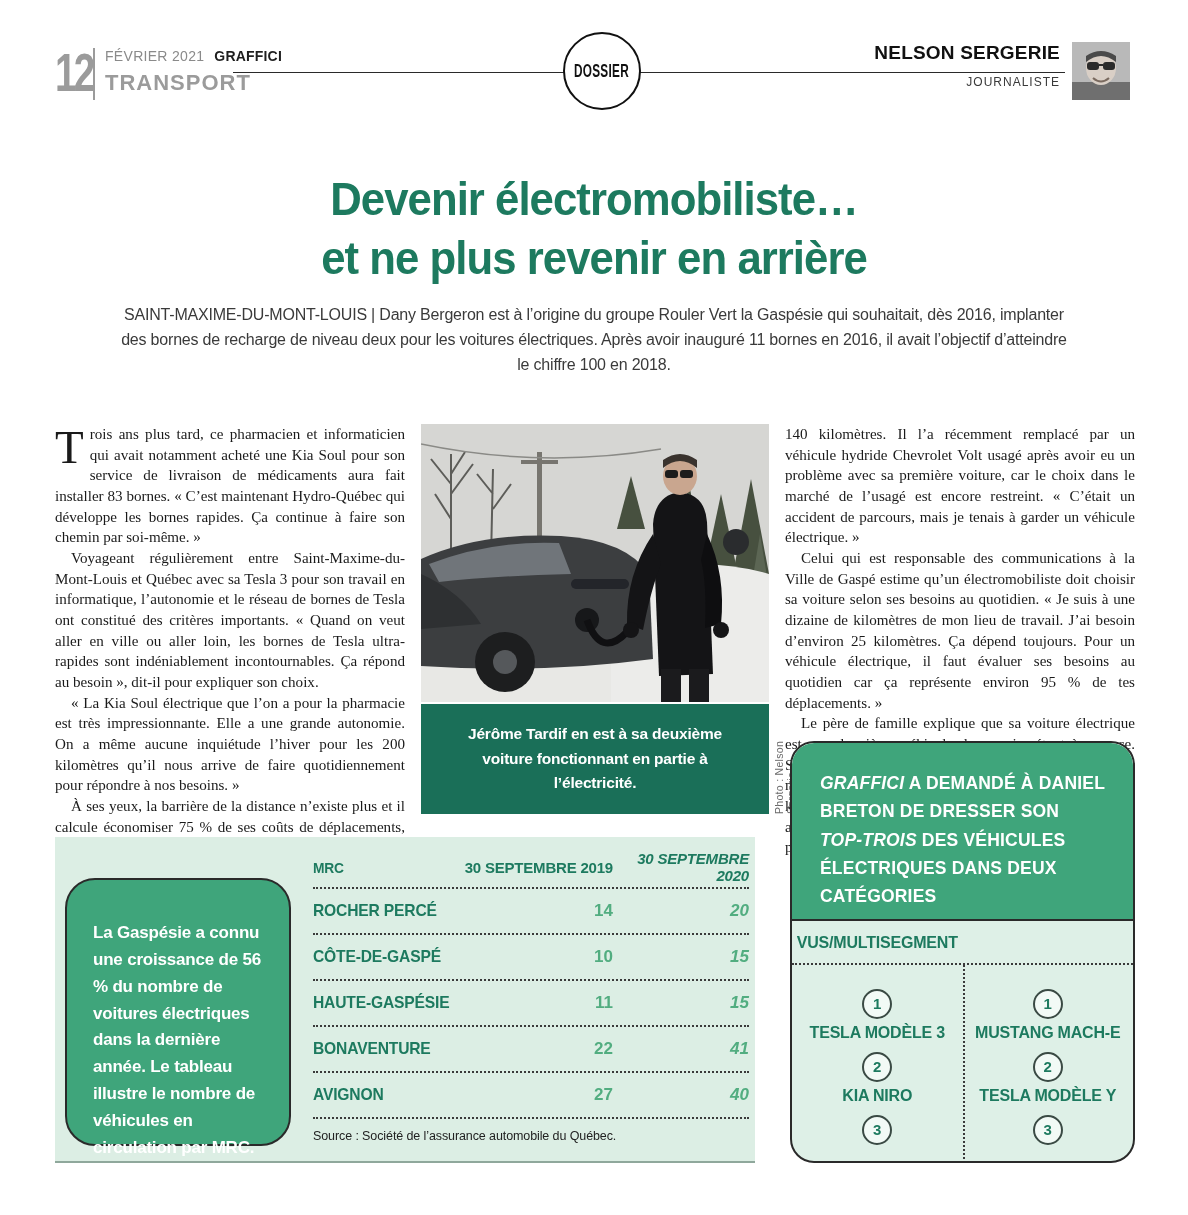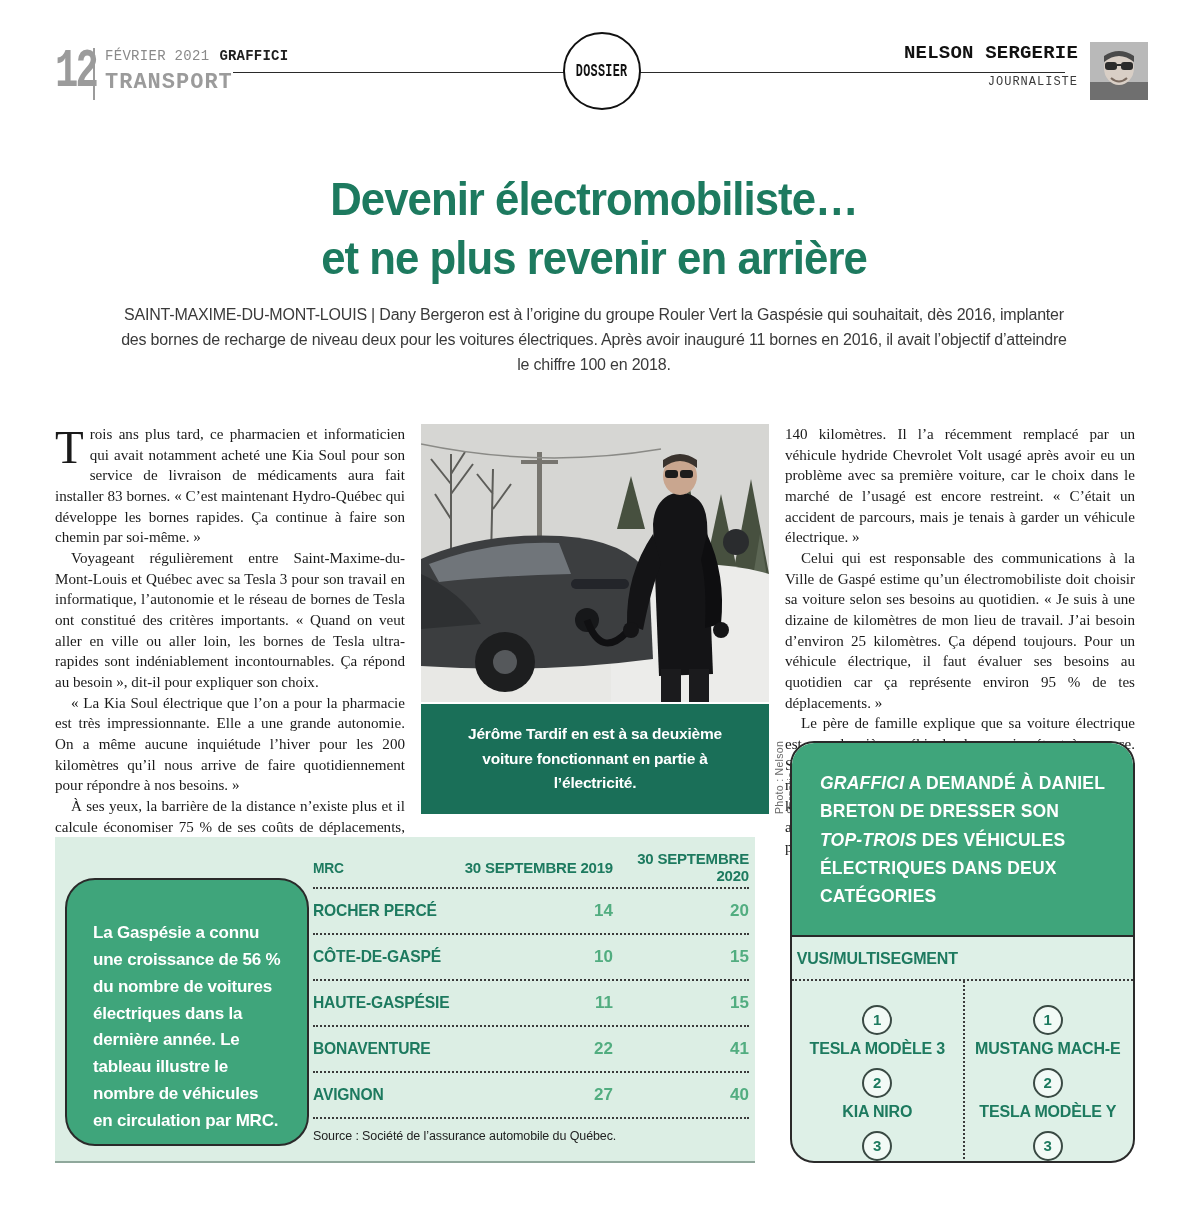--- a/index.html
+++ b/index.html
@@ -1,21 +1,21 @@
 <!DOCTYPE html>
 <html><head>
 <meta charset="utf-8">
 <style>
   * { margin:0; padding:0; box-sizing:border-box; }
   html,body { background:#ffffff; }
   .page { position:relative; width:1188px; height:1215px; background:#ffffff; overflow:hidden;
           font-family:"Liberation Sans", sans-serif; }
 
   
-  .masthead { position:absolute; top:42px; left:55px; right:40px; height:70px;font-family:Liberation Mono, monospace; }
+  .masthead { position:absolute; top:42px; left:55px; right:58px; height:70px; }
   .page-num { position:absolute; left:0; top:0; font-size:54px; font-weight:700; color:#9b9b9b;
               letter-spacing:-4px; line-height:60px; transform:scaleX(.72); transform-origin:left top; }
   .mast-rule-v { position:absolute; left:38px; top:6px; width:2px; height:52px; background:#9b9b9b; }
   .kicker { position:absolute; left:50px; top:6px; }
   .kicker-top { font-size:14px; color:#8a8a8a; letter-spacing:.3px; }
   .kicker-top b { color:#1e1e1e; margin-left:10px; letter-spacing:.2px; }
   .section-name { font-size:22px; font-weight:700; color:#9b9b9b; letter-spacing:1px; margin-top:6px; }
   .head-line { position:absolute; top:30px; left:178px; width:832px; height:1px; background:#2a2a2a; }
   .dossier-badge { position:absolute; left:508px; top:-10px; width:78px; height:78px; border-radius:50%;
                    background:#fff; border:2px solid #111; display:flex; align-items:center; justify-content:center; }
@@ -47,38 +47,38 @@
                  display:flex; align-items:center; justify-content:center; padding:0 30px; }
   .caption-box span { color:#fff; font-weight:700; font-size:15.5px; line-height:1.6; text-align:center;
                       letter-spacing:-.2px; }
   .photo-credit { position:absolute; left:352px; top:280px; height:110px; display:flex; align-items:center;
                   writing-mode:vertical-rl; transform:rotate(180deg); font-size:10.5px; color:#6a6a6a;
                   letter-spacing:.3px; }
 
   
   .table-panel { position:absolute; left:55px; top:837px; width:700px; height:326px;
                  background:#dceee4; border-bottom:2px solid #8fa89c; }
-  .callout { position:absolute; left:10px; top:41px; width:244px; height:268px; background:#3fa57b;
+  .callout { position:absolute; left:10px; top:41px; width:226px; height:268px; background:#3fa57b;
              border:2px solid #2a2a2a; border-radius:30px; padding:40px 26px; }
   .callout span { color:#fff; font-weight:700; font-size:17px; line-height:1.58; letter-spacing:-.2px; }
   .mrc-table { position:absolute; left:258px; top:10px; width:436px; }
   .t-row { display:flex; align-items:center; border-bottom:2px dotted #3a3a3a; }
   .t-row.head { height:42px; }
   .t-row.data { height:46px; }
   .t-label { flex:1; font-size:17px; font-weight:700; color:#1d7a5f; letter-spacing:-.2px; transform:scaleX(.92); transform-origin:left center; white-space:nowrap; }
   .t-row.head .t-label { font-size:15px; }
   .t-val { width:150px; text-align:right; font-size:17px; font-weight:700; color:#52ad80; }
-  .t-val.last { width:136px; }
+  .t-val.last { width:136px;font-style:italic; }
   .t-row.head .t-val { color:#1d7a5f; font-size:15px; letter-spacing:-.2px; }
   .t-source { margin-top:10px; font-size:12.5px; color:#222; letter-spacing:-.1px; }
 
   
   .top3 { position:absolute; left:790px; top:741px; width:345px; height:422px;
           border:2px solid #2a2a2a; border-radius:24px; background:#def0e7; overflow:hidden; }
-  .top3-head { background:#3fa57b; border-bottom:2px solid #2a2a2a; padding:26px 28px 24px 28px;
+  .top3-head { background:#3fa57b; border-bottom:2px solid #2a2a2a; padding:26px 28px 8px 28px;
                border-radius:22px 22px 0 0; }
   .top3-head span { color:#fff; font-weight:700; font-size:17.5px; line-height:1.62; letter-spacing:.2px; }
   .top3-head .it { font-style:italic; }
   .top3-body { position:relative; height:280px; }
   .v-dotted { position:absolute; left:50%; top:0; bottom:10px; width:0; border-left:2px dotted #3a3a3a; }
   .cat-row { display:flex; border-bottom:2px dotted #3a3a3a; }
   .cat-cell { width:50%; text-align:center; padding:13px 0 11px 0; font-size:16px; font-weight:700;
               color:#1d7a5f; letter-spacing:-.2px; }
   .items-row { display:flex; }
   .items-col { width:50%; text-align:center; padding-top:14px; }

